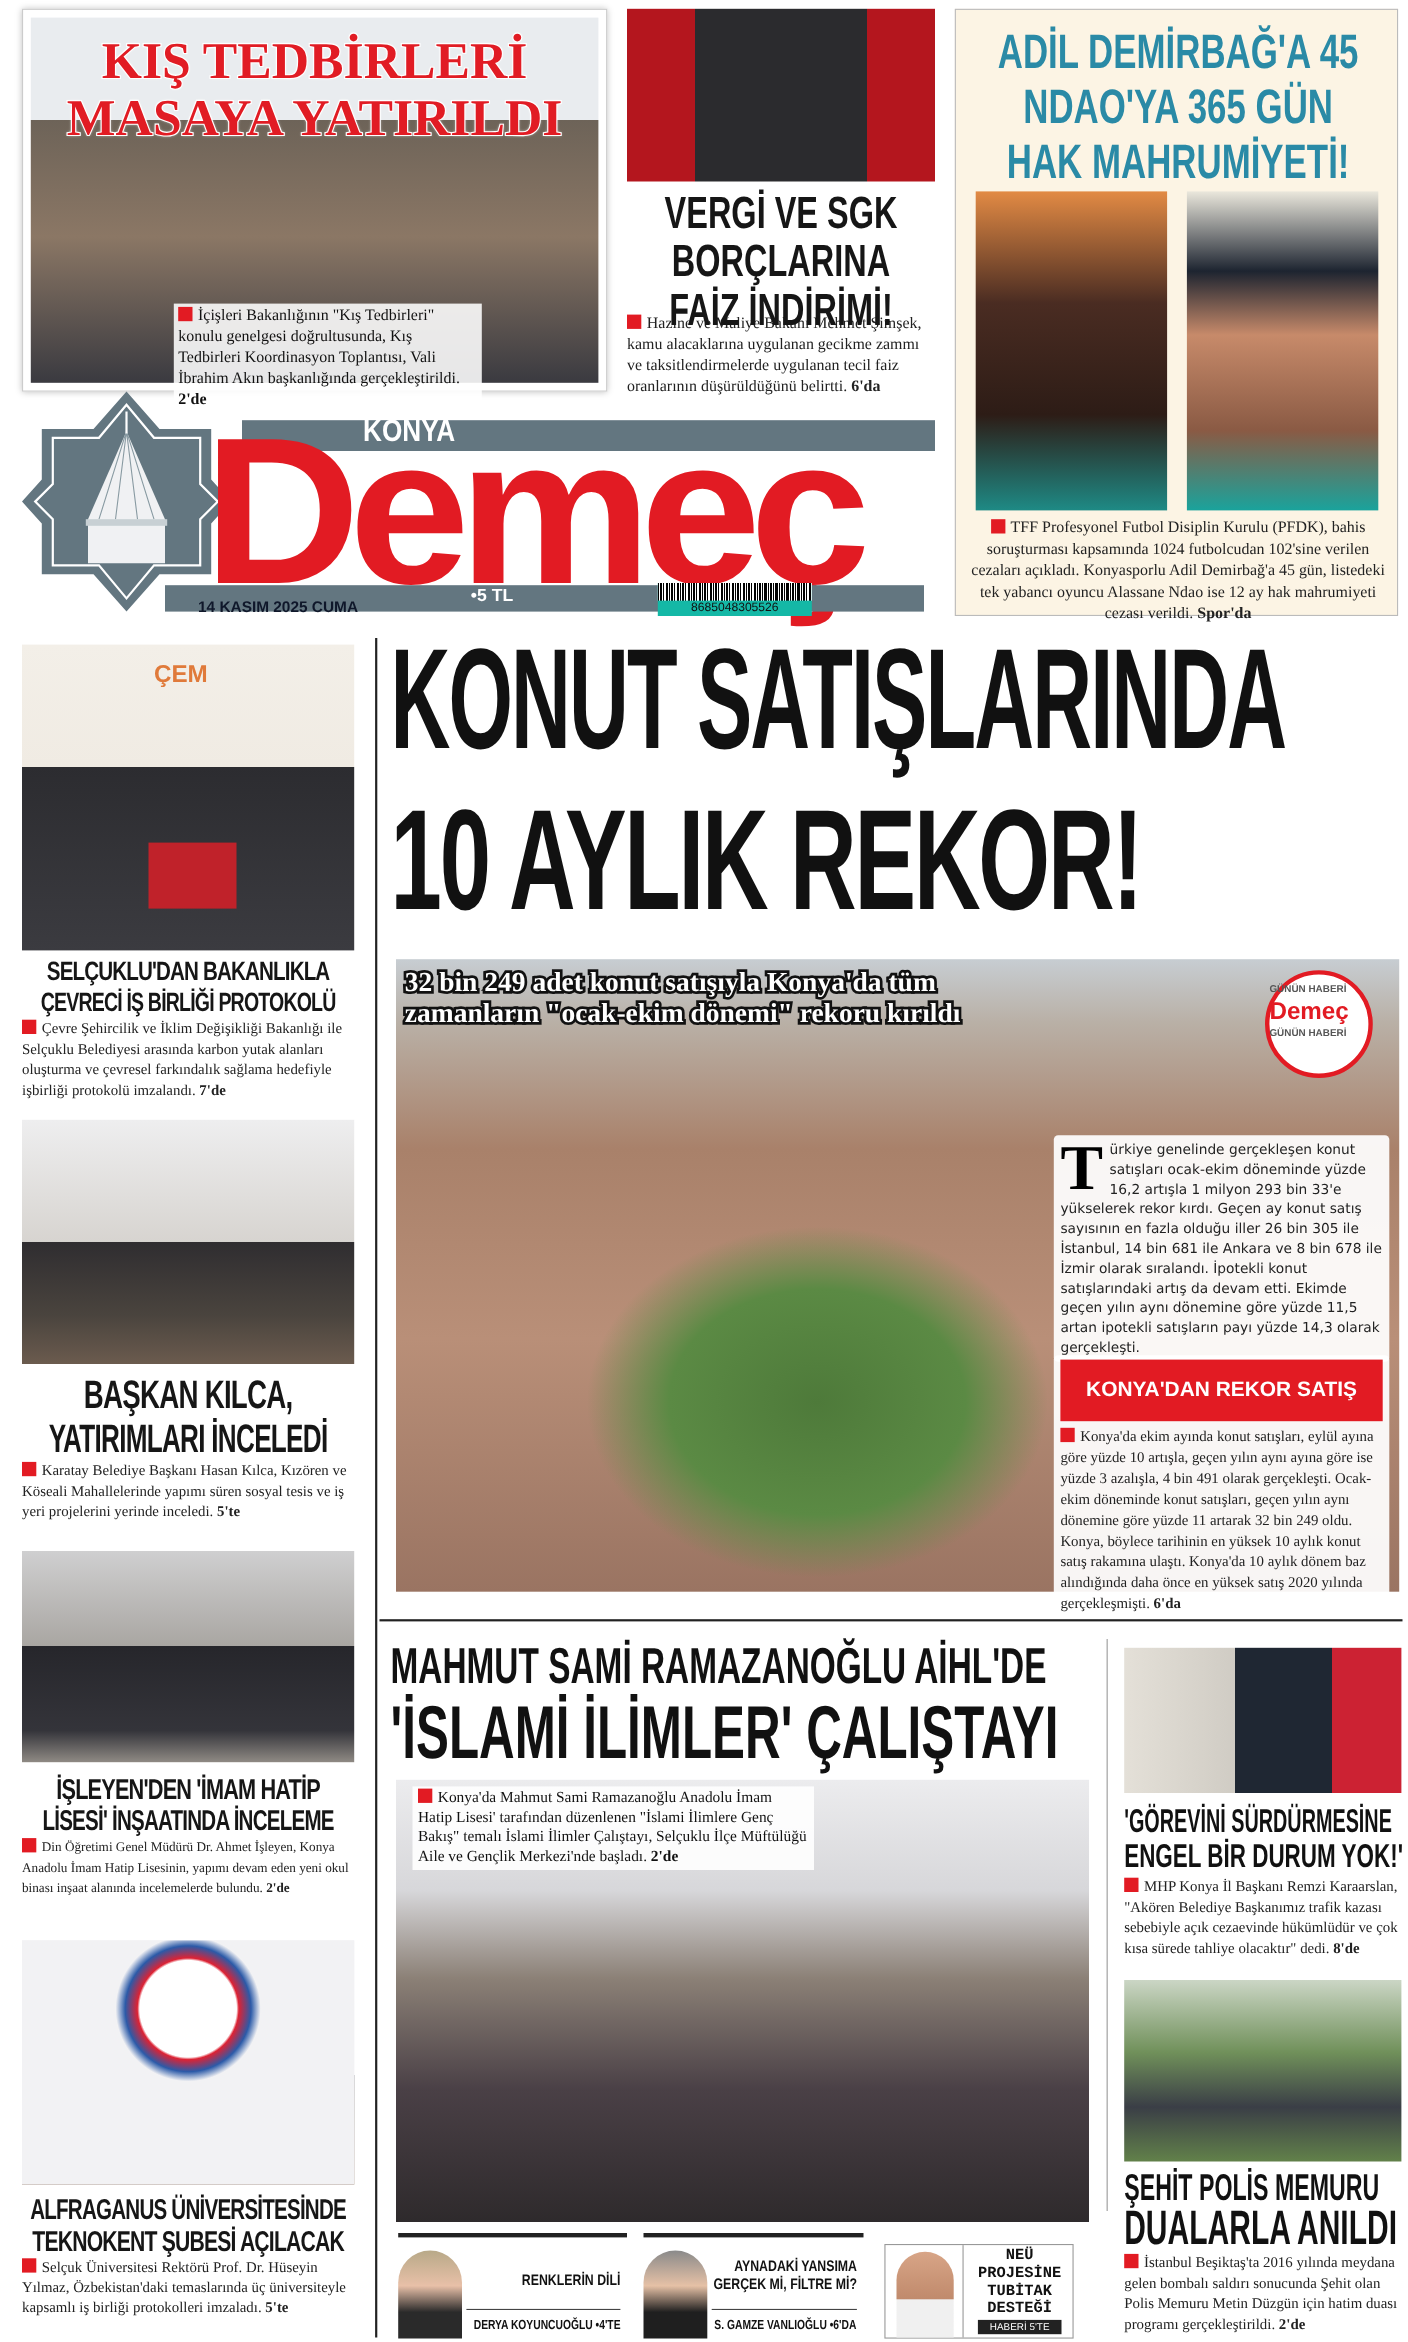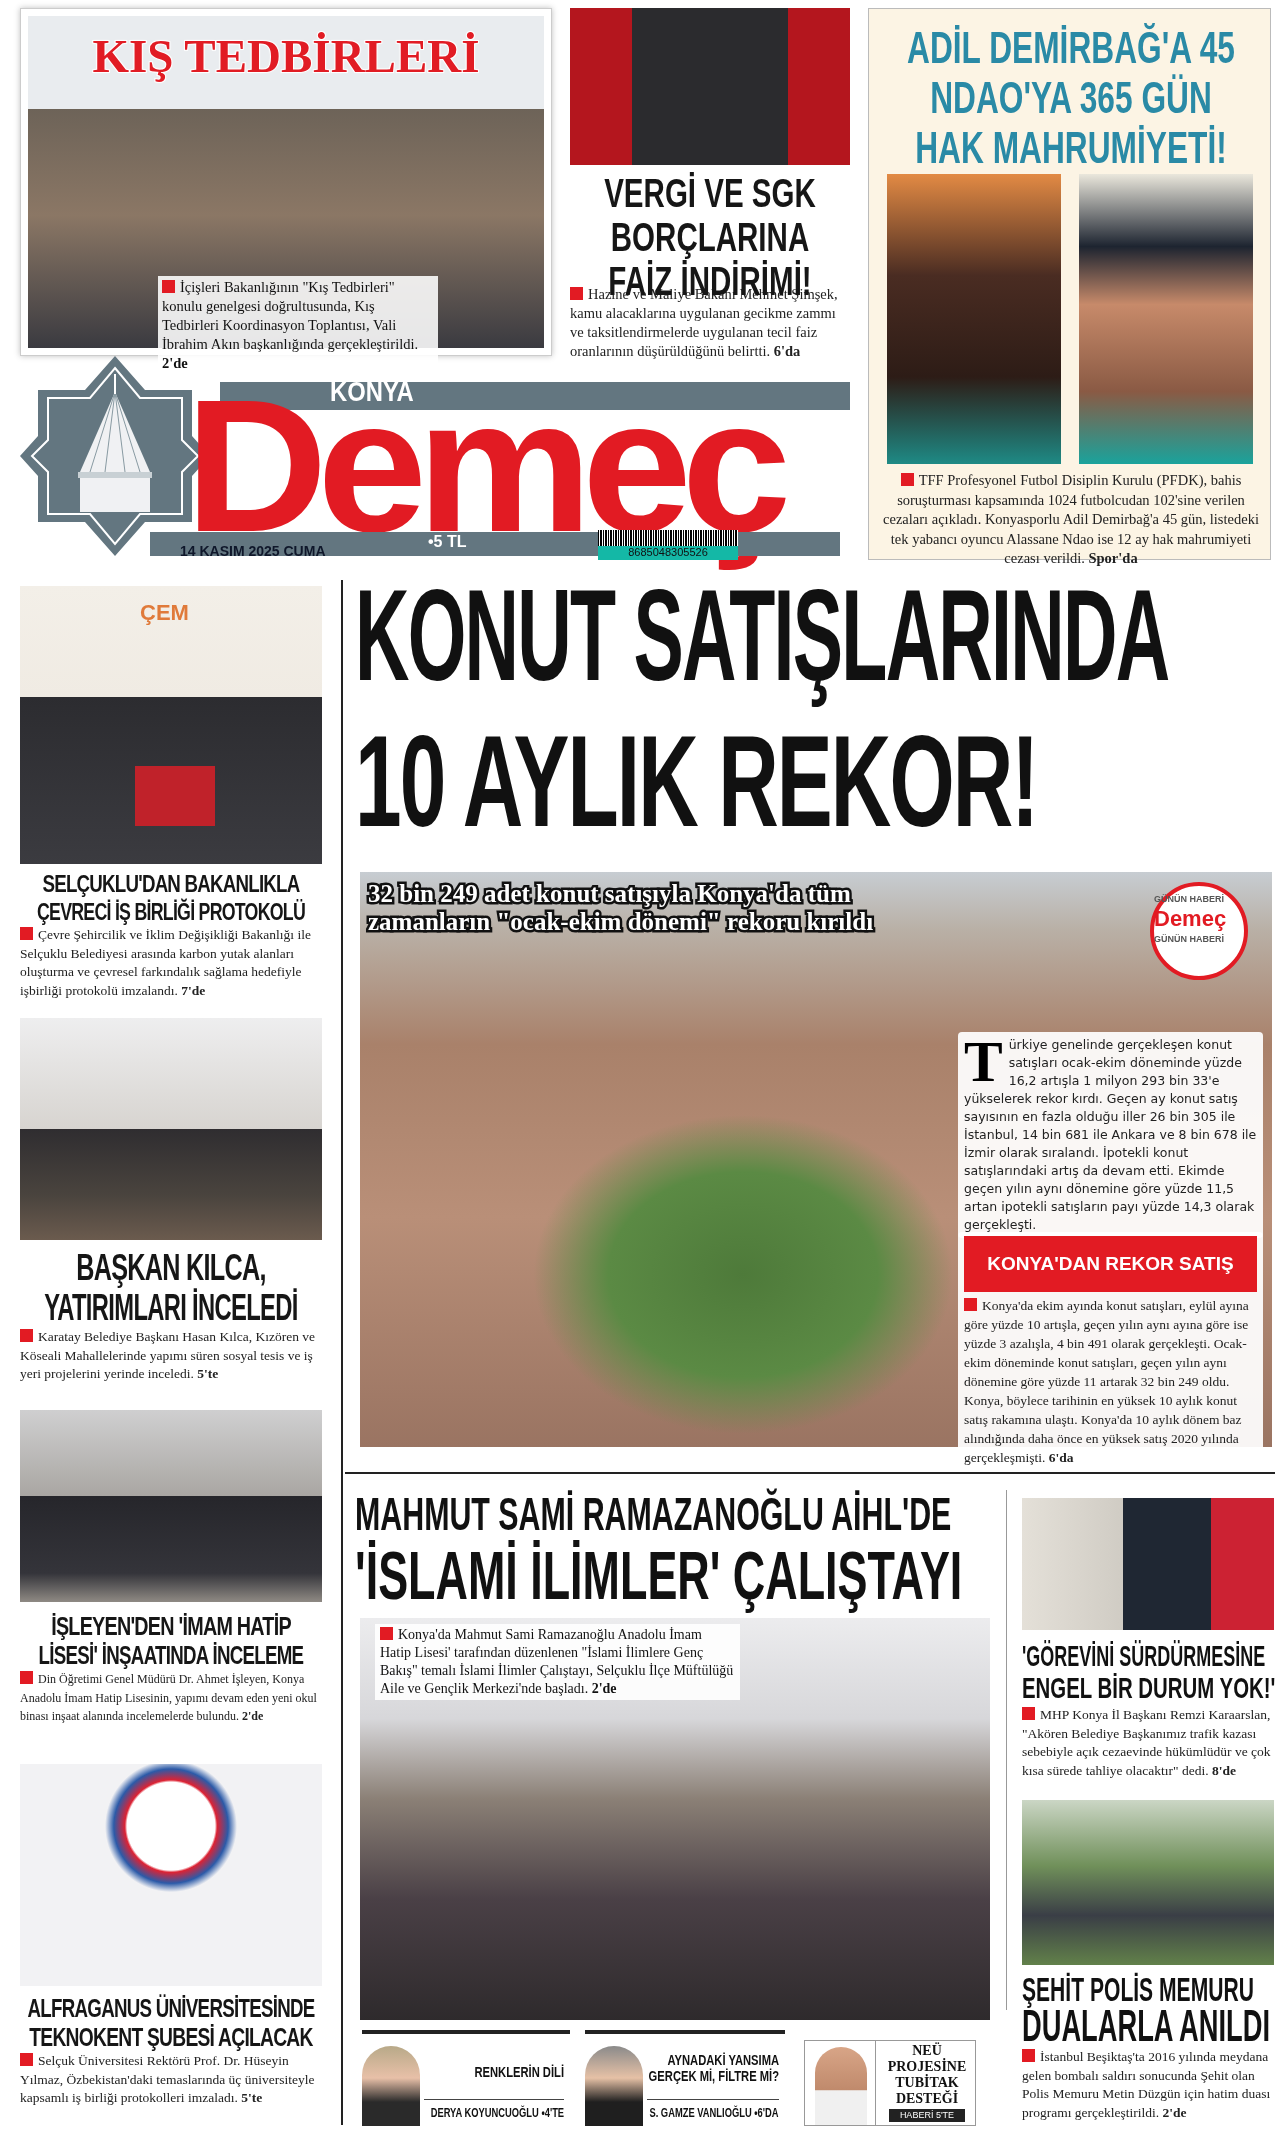--- a/index.html
+++ b/index.html
@@ -71,31 +71,32 @@
 
 .colbox{position:absolute;top:2030px;height:96px;background:#fff}
 .colbox .topbar{position:absolute;top:0;height:4px;background:#222}
 .colbox .avatar{position:absolute;left:0;bottom:0;width:58px;height:80px;border-radius:30px 30px 0 0}
 .colbox .title{position:absolute;right:6px;font-family:"Liberation Sans",sans-serif;font-weight:bold;font-size:14px;text-align:right;transform:scaleX(.8);transform-origin:right top;line-height:16px}
 .colbox .author{position:absolute;right:6px;bottom:6px;font-family:"Liberation Sans",sans-serif;font-size:12px;font-weight:bold;transform:scaleX(.78);transform-origin:right top;white-space:nowrap}
 .colbox .rule{position:absolute;left:62px;right:6px;bottom:26px;height:1px;background:#444}
 #neu{left:804px;top:2040px;width:172px;height:86px;border:1px solid #999}
 #neu .avatar{position:absolute;left:10px;top:6px;width:52px;height:78px;background:linear-gradient(180deg,#d8a587 0,#c08a6c 55%,#f0f0f0 56%);border-radius:26px 26px 0 0}
 #neu .sep{position:absolute;left:70px;top:0;bottom:0;width:1px;background:#999}
-#neu .t{position:absolute;left:76px;top:2px;width:92px;text-align:center;font-family:Liberation Serif, serif;font-weight:bold;font-size:14px;line-height:16px}
+#neu .t{position:absolute;left:76px;top:2px;width:92px;text-align:center;font-family:Liberation Mono, monospace;font-weight:bold;font-size:14px;line-height:16px}
 #neu .h{position:absolute;left:84px;top:68px;width:76px;background:#222;color:#fff;font-family:"Liberation Sans",sans-serif;font-size:9px;font-weight:normal;text-align:center;line-height:13px}
 .vline{position:absolute;background:#222}
 </style>
 </head>
 <body>
 
 <div id="kis" class="abs">
   <div class="ph">
     <div class="title">
       <div>KIŞ TEDBİRLERİ</div>
+      <div>MASAYA YATIRILDI</div>
     </div>
     <div class="cap"><span class="bullet"></span><span>İçişleri Bakanlığının "Kış Tedbirleri" konulu genelgesi doğrultusunda, Kış Tedbirleri Koordinasyon Toplantısı, Vali İbrahim Akın başkanlığında gerçekleştirildi.</span> <span class="ref">2'de</span></div>
   </div>
 </div>
 
 <div id="vergi" class="abs">
   <div class="ph"></div>
   <div class="hl">
     <div>VERGİ VE SGK</div>
     <div>BORÇLARINA</div>

